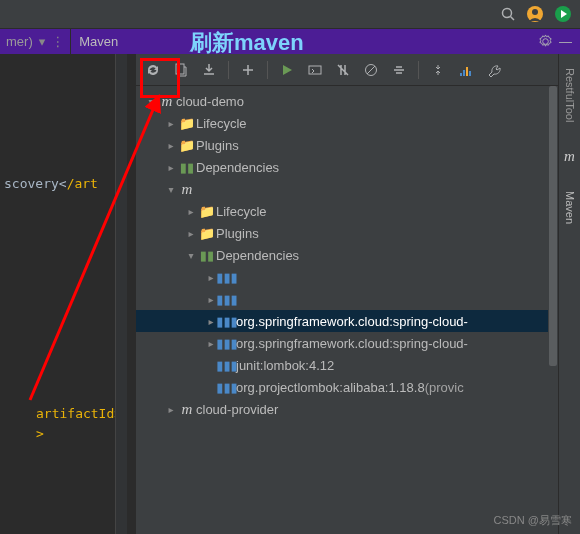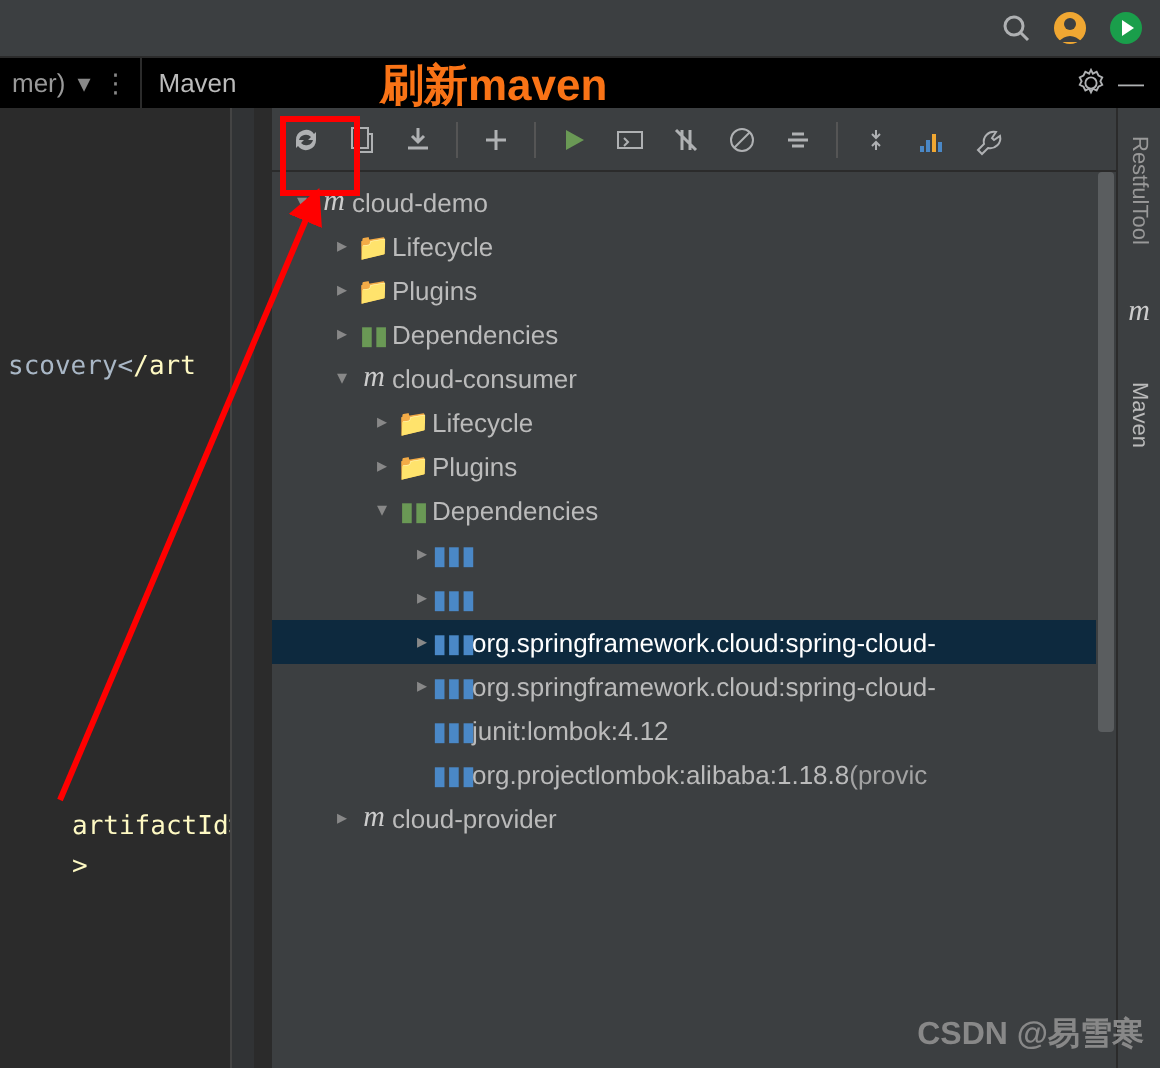--- a/index.html
+++ b/index.html
@@ -16,21 +16,21 @@
     .topbar {
       display: flex;
       justify-content: flex-end;
       align-items: center;
       height: 28px;
       padding: 0 8px;
       gap: 10px;
       background: #3c3f41;
     }
     .icon { display: inline-flex; align-items: center; justify-content: center; }
-    .main-row { display: flex; height: 26px; background: #000000; border-top: 1px solid #2b2b2b; }
+    .main-row { display: flex; height: 26px; background: #4c1d95; border-top: 1px solid #2b2b2b; }
     .editor-tab {
       display: flex; align-items: center; gap: 6px; padding: 0 6px;
       color: #999; border-right: 1px solid #2b2b2b;
     }
     .maven-header {
       display: flex; align-items: center; gap: 6px; padding: 0 8px; flex: 1;
       color: #bbb;
     }
     .panel-row { display: flex; height: calc(534px - 28px - 26px); }
     .editor-area {
@@ -64,31 +64,31 @@
     .depth-3 { padding-left: 48px; }
     .depth-4 { padding-left: 68px; }
     .rightbar {
       width: 22px; background: #3c3f41; border-left: 1px solid #2b2b2b;
       display: flex; flex-direction: column; align-items: center; padding-top: 8px; gap: 20px;
     }
     .vtab { writing-mode: vertical-rl; font-size: 11px; color: #999; padding: 6px 0; }
     .vtab.maven-tab { color: #bbb; }
     .m-ico { font-style: italic; font-family: serif; font-size: 15px; color: #ccc; }
     .annotation {
-      position: absolute; color: #f97316; font-size: 22px; font-weight: bold;
+      position: absolute; color: #7dd3fc; font-size: 22px; font-weight: bold;
       top: 28px; left: 190px; z-index: 20; pointer-events: none;
     }
     .redbox {
       position: absolute; border: 3px solid #ff0000; width: 40px; height: 40px;
       top: 58px; left: 140px; z-index: 20; pointer-events: none;
     }
     .watermark {
-      position: absolute; right: 8px; bottom: 6px; color: #888; font-size: 16px; font-weight: bold;
-    }
-    .code-tag { color: #fef9c3; }
+      position: absolute; right: 8px; bottom: 6px; color: #888; font-size: 11px;
+    }
+    .code-tag { color: #eab308; }
     .folder-ico { color: #87939a; }
     .scrollbar-track {
       position: absolute; right: 22px; top: 86px; bottom: 0; width: 10px;
       background: #3c3f41;
     }
     .scrollbar-thumb { position: absolute; left: 1px; right: 1px; top: 0; height: 280px; background: #5a5d5f; border-radius: 2px; }
     svg.arrow-svg { position: absolute; top: 0; left: 0; pointer-events: none; z-index: 19; }
     .muted { color: #a3a3a3; }
   </style>
 </head>
@@ -242,21 +242,20 @@
       <div class="node depth-2">
           <span class="arrow">▸</span>
           <span class="node-icon" style="color:#6a9955;">▮▮</span>
           <span>Dependencies</span>
         </div>
       <div class="node depth-2">
           <span class="arrow">▾</span>
           <span class="node-icon">
             <span class="m-ico">m</span>
           </span>
-          <span>cloud-consumer</span>
         </div>
       <div class="node depth-3">
           <span class="arrow">▸</span>
           <span class="node-icon folder-ico">📁</span>
           <span>Lifecycle</span>
         </div>
       <div class="node depth-3">
           <span class="arrow">▸</span>
           <span class="node-icon folder-ico">📁</span>
           <span>Plugins</span>

